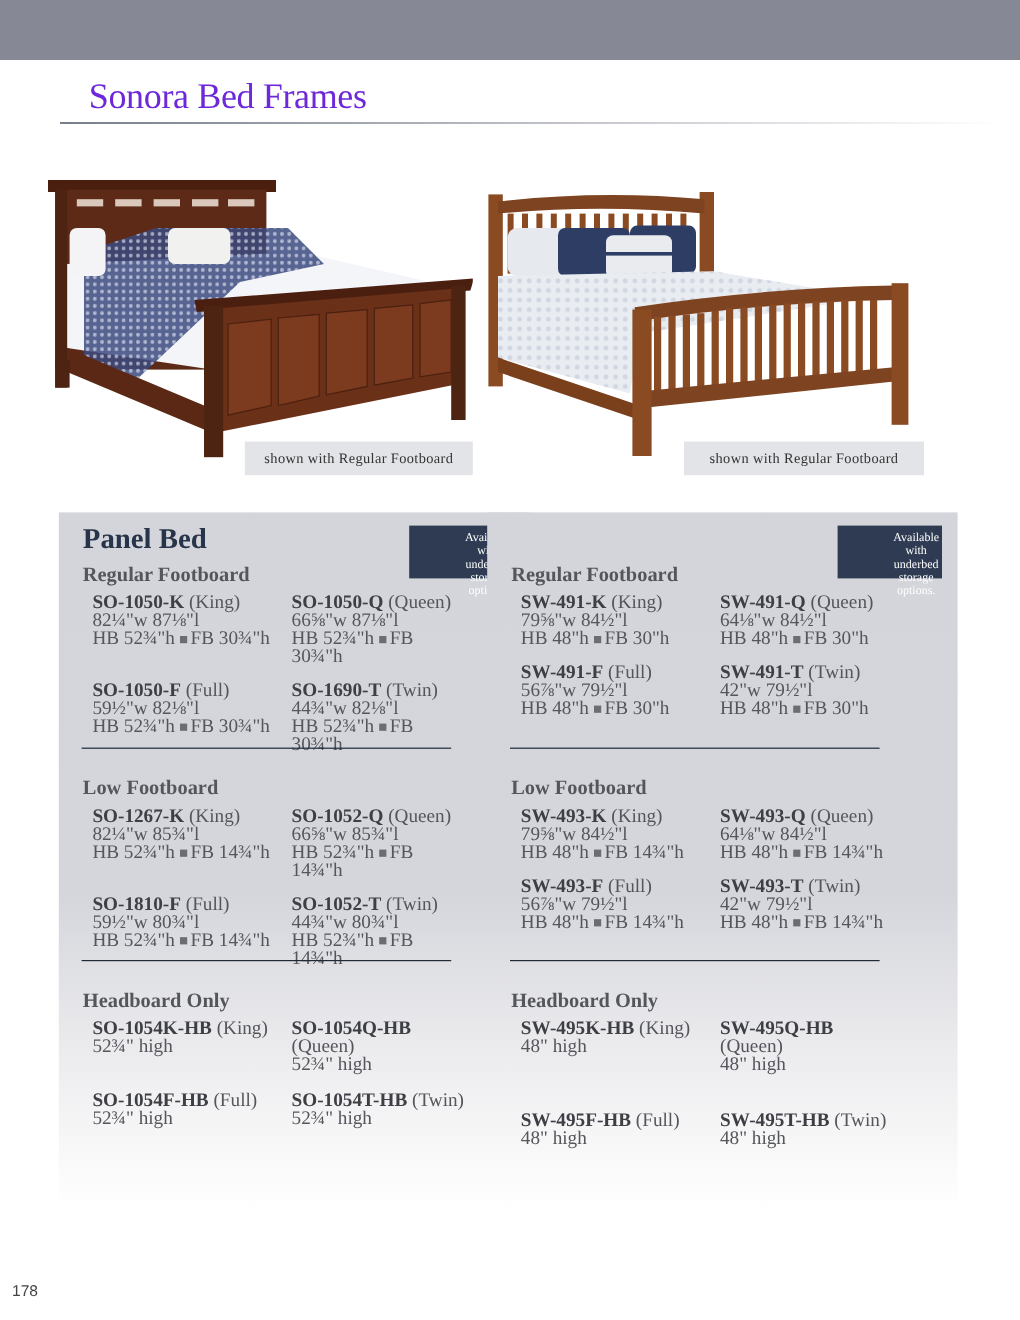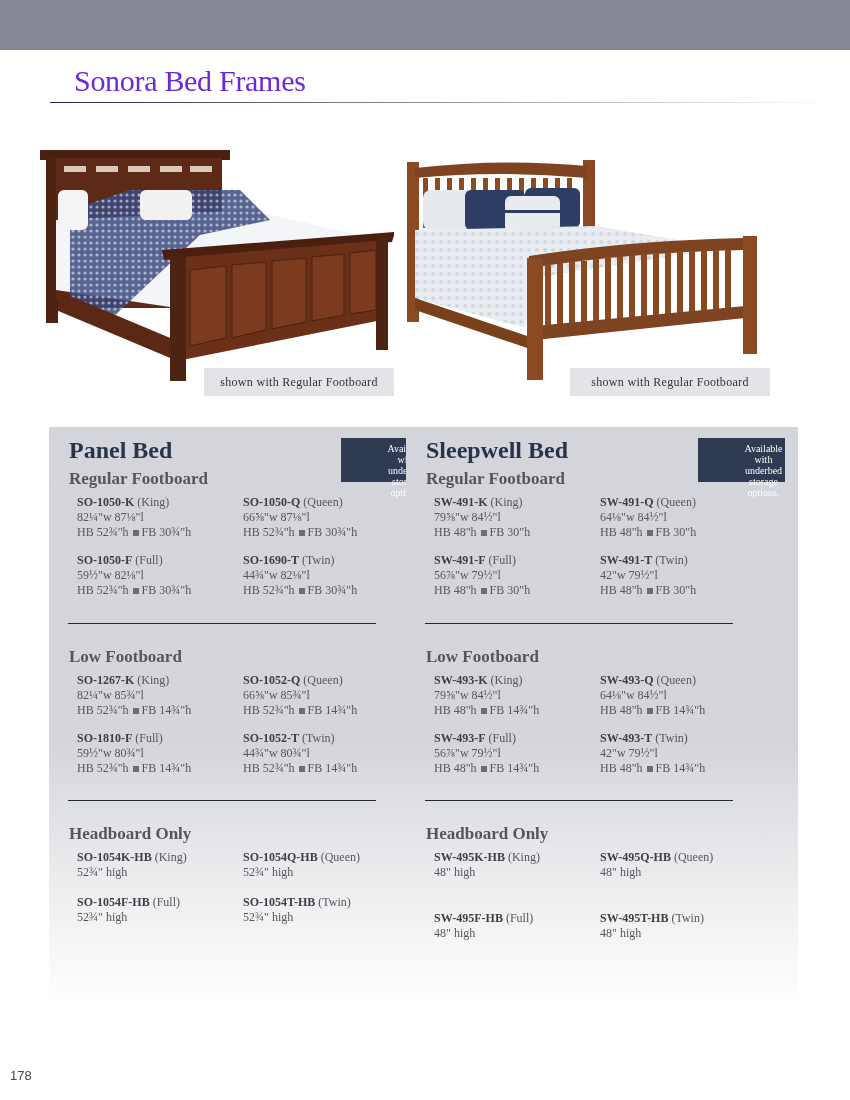--- a/index.html
+++ b/index.html
@@ -41,21 +41,21 @@
   }
   .badge {
     position: absolute; right: 13px; top: 11px; width: 87px; height: 44px; background: #2e3b52;
     color: #ffffff; font-size: 10px; line-height: 11px; text-align: center; padding-top: 5px; padding-left: 44px;
   }
   .section-head {
     position: absolute; left: 20px; font-size: 17px; font-weight: bold; color: #55565c;
     font-family: "Liberation Serif", serif;
   }
   .grid { position: absolute; left: 28px; width: 310px; display: grid; grid-template-columns: 166px 144px; row-gap: 13px; }
-  .item { font-size: 12px; line-height: 15px; color: #55565c; }
+  .item { font-size: 16px; line-height: 15px; color: #55565c; }
   .item .sku { font-weight: bold; color: #3e3f45; }
   .item .size { color: #55565c; }
   .sq { display: inline-block; width: 6px; height: 6px; background: #6b6c74; margin: 0 3px 1px 4px; vertical-align: middle; }
   .divider { position: absolute; left: 19px; width: 308px; height: 1px; background: #1f2a36; }
   .page-number { position: absolute; left: 10px; top: 1068px; font-size: 13px; color: #444; font-family: "Liberation Sans", sans-serif; }
 </style>
 </head>
 <body>
 
 <div class="top-band"></div>
@@ -198,21 +198,20 @@
   <div class="section-head" style="top:397px">Headboard Only</div>
   <div class="grid" style="top:423px; row-gap:15px">
     <div class="item"><span class="sku">SO-1054K-HB</span> <span class="size">(King)</span><br><span>52¾" high</span></div>
     <div class="item"><span class="sku">SO-1054Q-HB</span> <span class="size">(Queen)</span><br><span>52¾" high</span></div>
     <div class="item"><span class="sku">SO-1054F-HB</span> <span class="size">(Full)</span><br><span>52¾" high</span></div>
     <div class="item"><span class="sku">SO-1054T-HB</span> <span class="size">(Twin)</span><br><span>52¾" high</span></div>
   </div>
 </div>
 
 <div class="panel panel-right">
-  <h2>Sleepwell Bed</h2>
   <div class="badge">
     <div>Available</div>
     <div>with underbed</div>
     <div>storage options.</div>
   </div>
 
   <div class="section-head" style="top:42px">Regular Footboard</div>
   <div class="grid" style="top:68px">
     <div class="item"><span class="sku">SW-491-K</span> <span class="size">(King)</span><br><span>79⅝"w 84½"l</span><br><span>HB 48"h</span><span class="sq"></span><span>FB 30"h</span></div>
     <div class="item"><span class="sku">SW-491-Q</span> <span class="size">(Queen)</span><br><span>64⅛"w 84½"l</span><br><span>HB 48"h</span><span class="sq"></span><span>FB 30"h</span></div>

